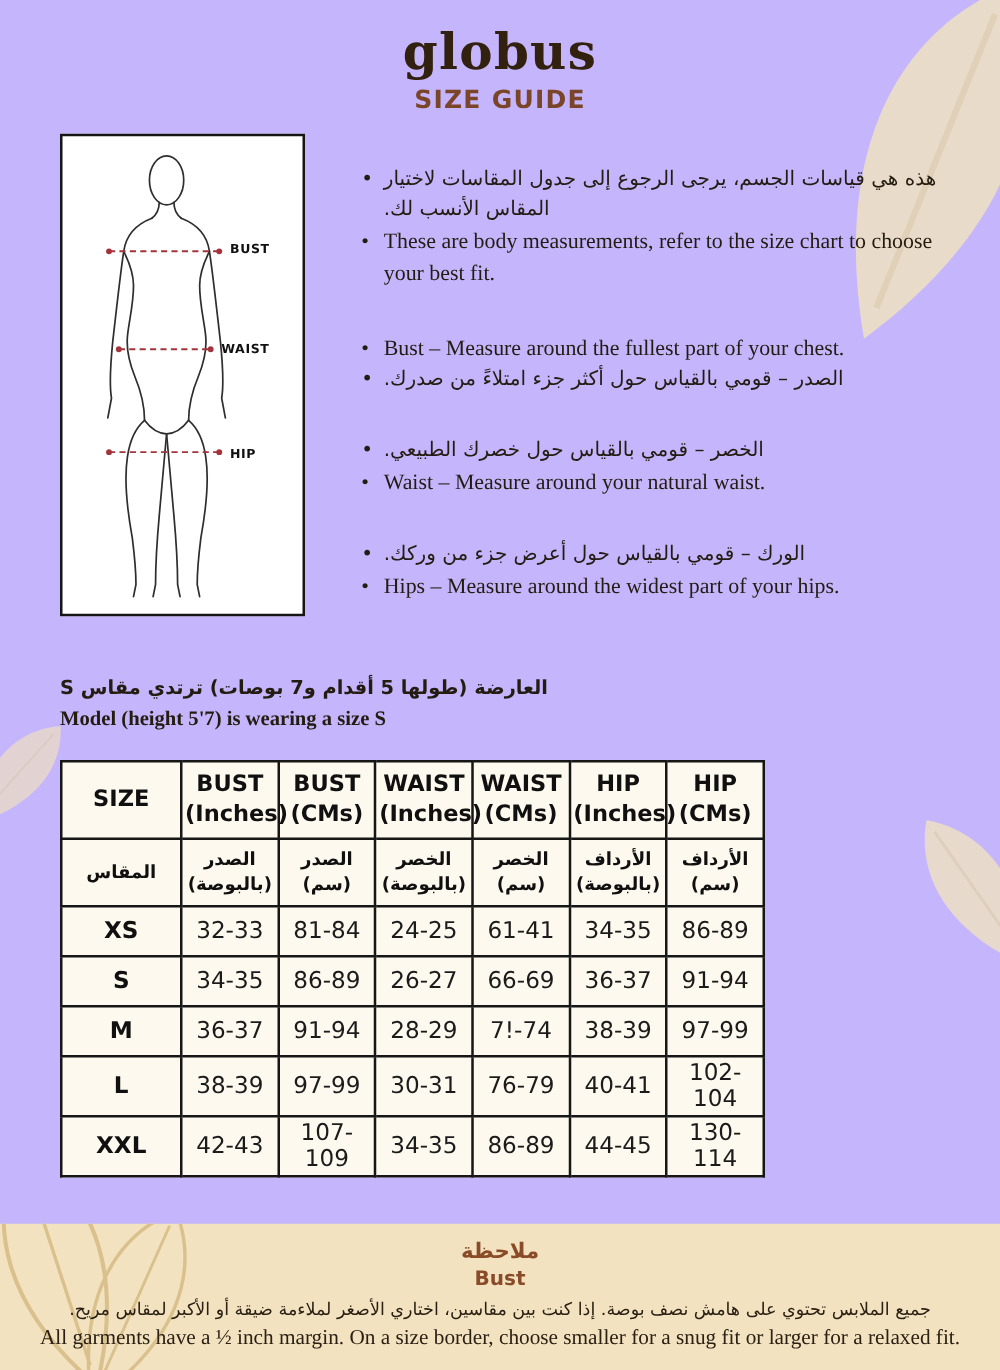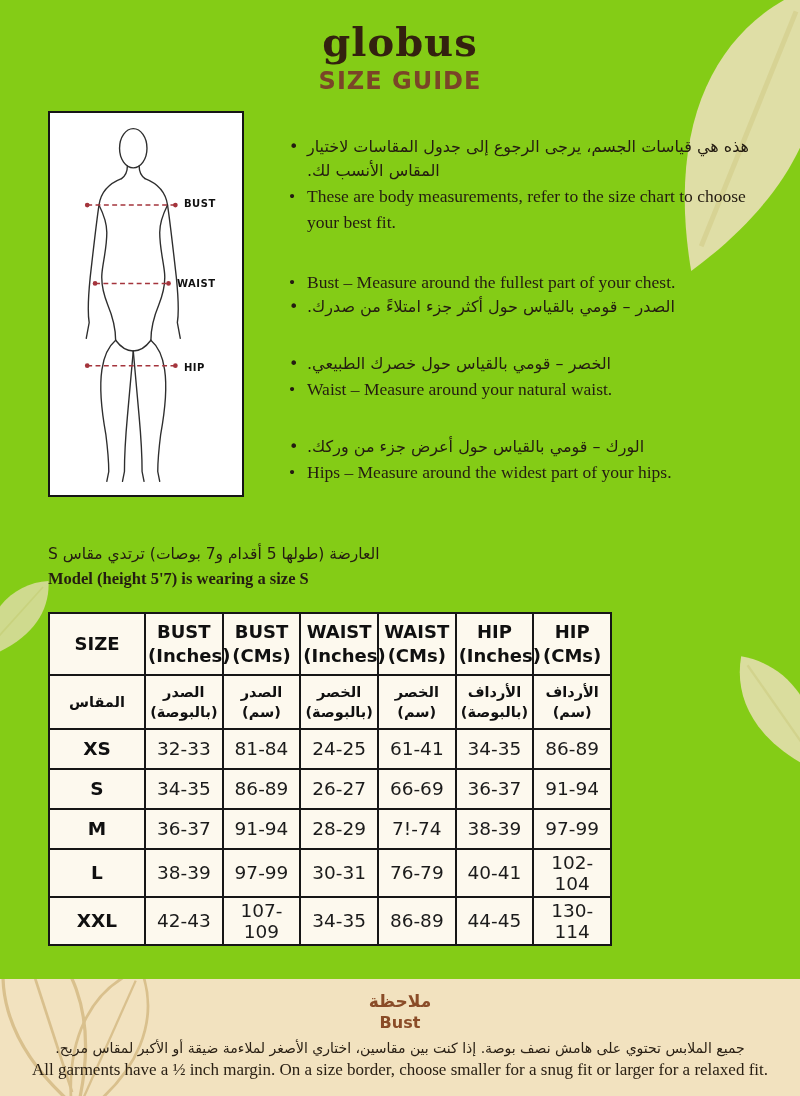--- a/index.html
+++ b/index.html
@@ -1,49 +1,49 @@
 <!DOCTYPE html>
 <html><head>
 <meta charset="utf-8">
 <style>
   * { margin:0; padding:0; box-sizing:border-box; }
   html, body { background:#d8d2c4; }
   .page {
     width:800px; height:1096px; margin:0 auto; position:relative; overflow:hidden;
-    background:#84cc16; color:#241c11;
+    background:#c4b5fd; color:#241c11;
     font-family:"Liberation Serif", serif;
     display:flex; flex-direction:column;
   }
   .leaf { position:absolute; pointer-events:none; z-index:0; }
   .leaf-top-right { width:200px; right:-48px; top:-28px; transform:rotate(22deg); opacity:.85; }
   .leaf-right-mid { width:95px; right:-30px; top:640px; transform:rotate(-35deg); opacity:.8; }
   .leaf-left-mid { width:70px; left:-22px; top:565px; transform:rotate(42deg); opacity:.7; }
   .content { position:relative; z-index:1; display:flex; flex-direction:column; flex:1; }
 
   .header { text-align:center; padding-top:20px; }
   .logo { font-family:"DejaVu Serif", serif; font-weight:700; font-size:40px; color:#33210f; letter-spacing:1px; line-height:1.1; }
-  .title { font-family:"DejaVu Sans", sans-serif; font-weight:700; font-size:24px; color:#7a4528; letter-spacing:1px; margin-top:3px; }
+  .title { font-family:"DejaVu Sans", sans-serif; font-weight:700; font-size:20px; color:#7a4528; letter-spacing:1px; margin-top:3px; }
 
   .measure { display:flex; padding:0 38px 0 48px; margin-top:16px; gap:42px; }
   .diagram-box { width:196px; height:386px; background:#ffffff; border:2px solid #151515; position:relative; flex:none; }
   .figure-svg { position:absolute; inset:0; width:100%; height:100%; }
   .diagram-label { position:absolute; font-family:"DejaVu Sans", sans-serif; font-size:10px; font-weight:700; color:#101010; letter-spacing:.5px; }
   .lbl-bust { left:134px; top:85px; }
   .lbl-waist { left:127px; top:165px; }
   .lbl-hip { left:134px; top:249px; }
 
   .instructions { flex:1; padding-top:24px; }
   .bullet-group { margin-bottom:33px; }
   .bullet { position:relative; padding-left:21px; line-height:1.5; }
   .bullet::before { content:"•"; position:absolute; left:3px; top:0; color:#241c11; }
   .bullet.ar { direction:rtl; text-align:left; font-family:"DejaVu Sans", sans-serif; font-size:16px; }
   .bullet.en { font-family:"Liberation Serif", serif; font-size:17.5px; }
 
   .model-note { padding:0 48px; margin-top:24px; line-height:1.55; }
-  .model-ar { direction:rtl; text-align:left; font-family:"DejaVu Sans", sans-serif; font-size:15.5px; font-weight:400; }
+  .model-ar { direction:rtl; text-align:left; font-family:"DejaVu Sans", sans-serif; font-size:15.5px; font-weight:700; }
   .model-en { font-family:"Liberation Serif", serif; font-size:16.5px; font-weight:600; }
 
   .size-table { margin:20px 48px 0; border-collapse:collapse; width:564px; background:#fdf9ee;
     font-family:"DejaVu Sans", sans-serif; table-layout:fixed; }
   .size-table th, .size-table td { border:2px solid #161616; text-align:center; vertical-align:middle; padding:2px; }
   .size-table th.en-h { font-size:18px; font-weight:700; height:62px; white-space:pre-line; line-height:1.35; color:#101010; }
   .size-table th.ar-h { font-size:14.5px; font-weight:700; height:54px; white-space:pre-line; direction:rtl; line-height:1.4; color:#101010; }
   .size-table td { font-size:18.5px; height:40px; color:#1b1b1b; }
   .size-table td.size-col { font-weight:700; color:#101010; }
   col.c-size { width:96px; }

